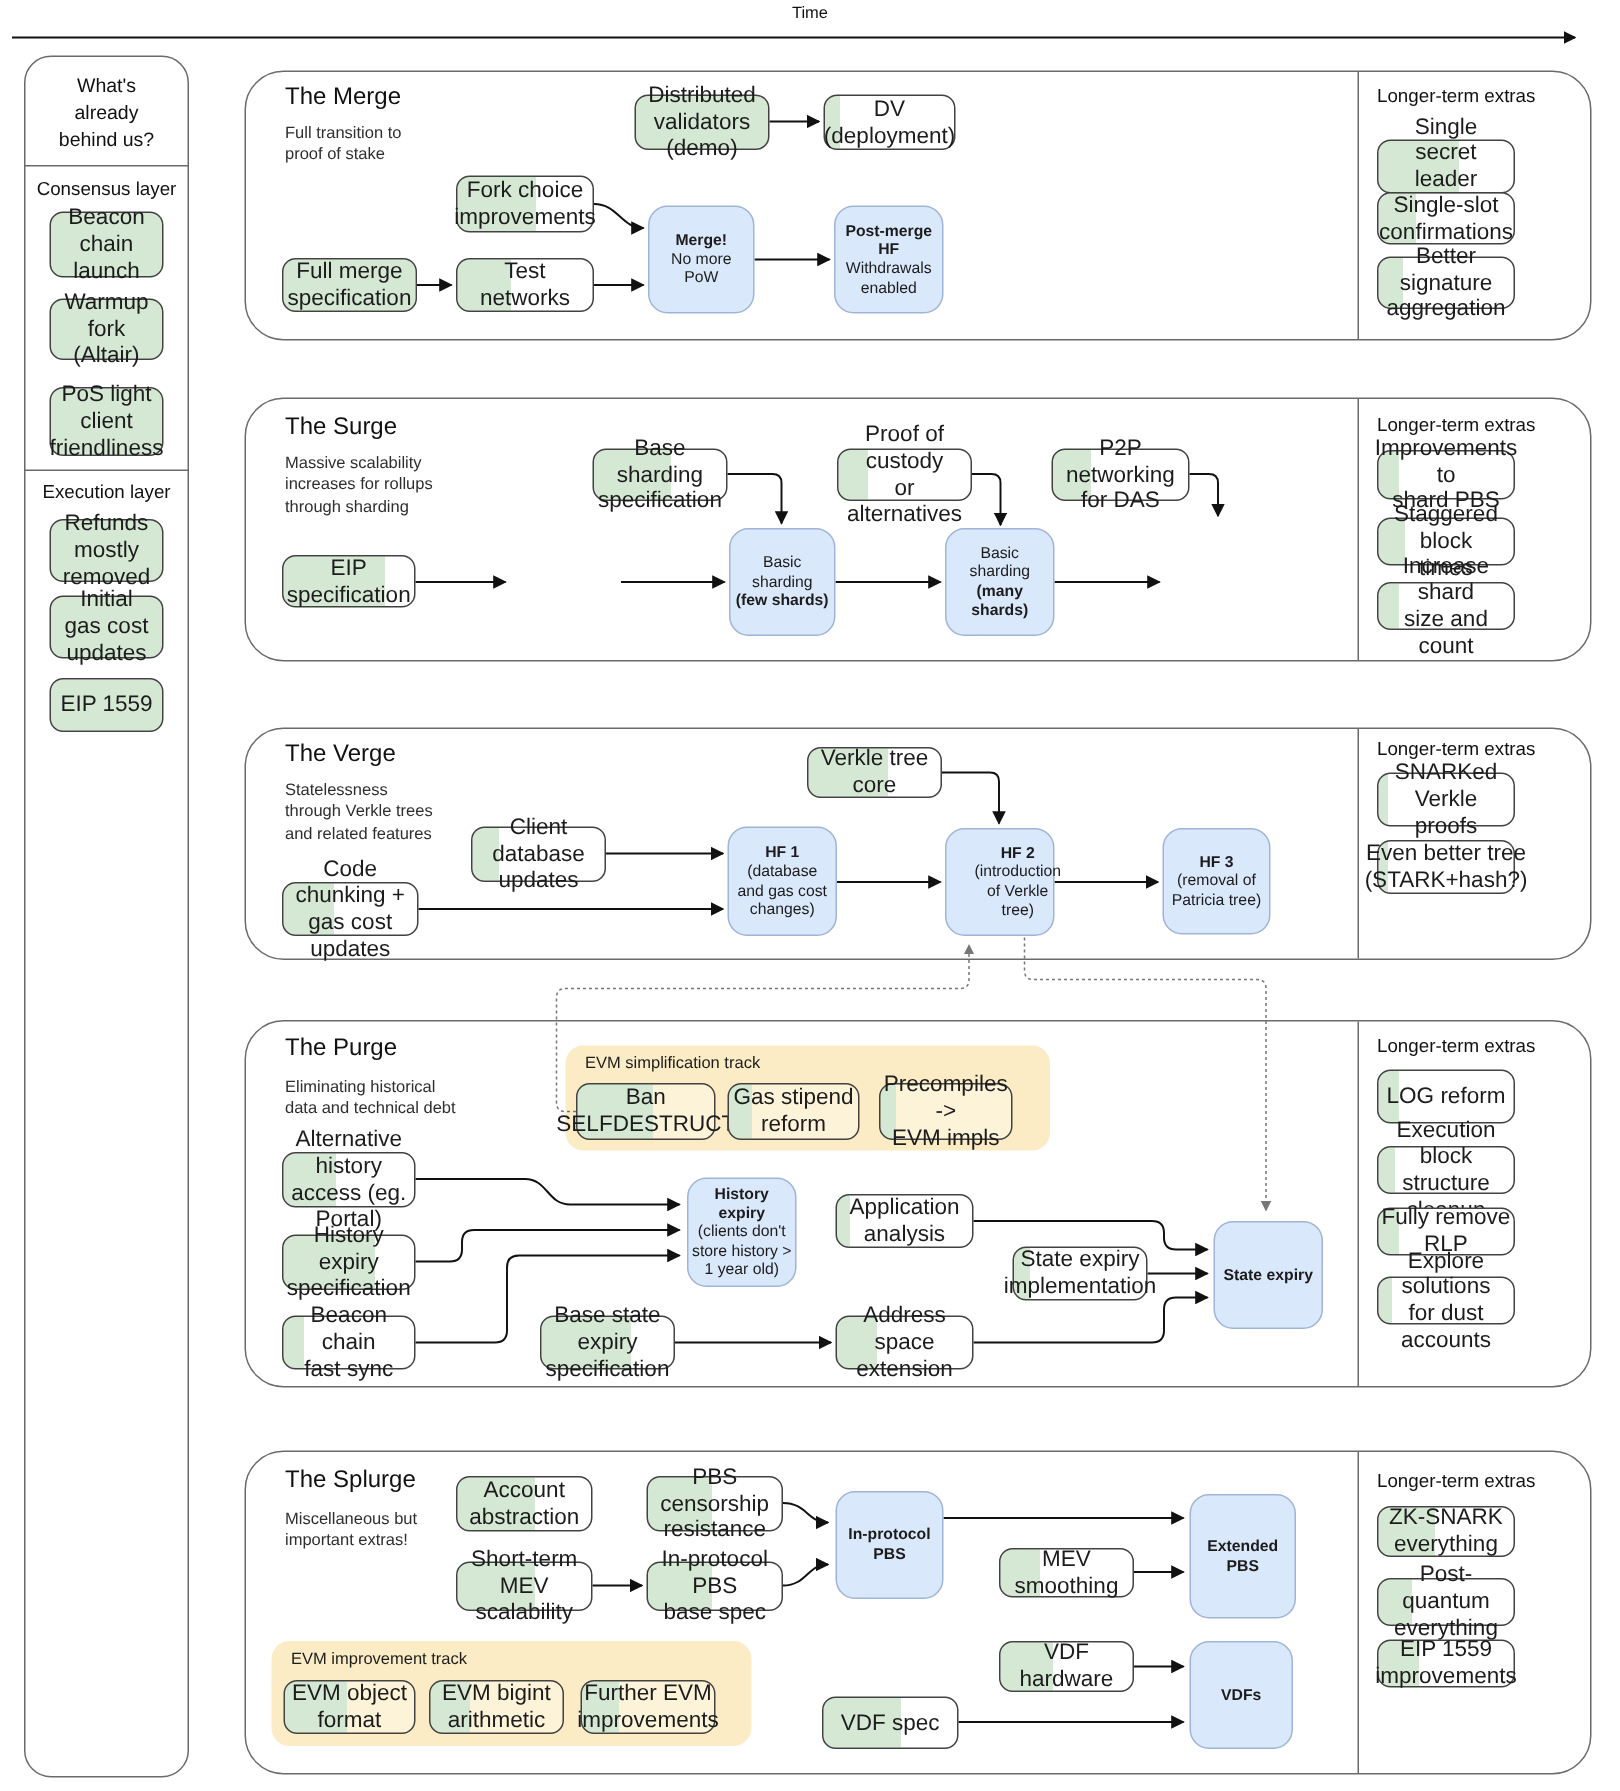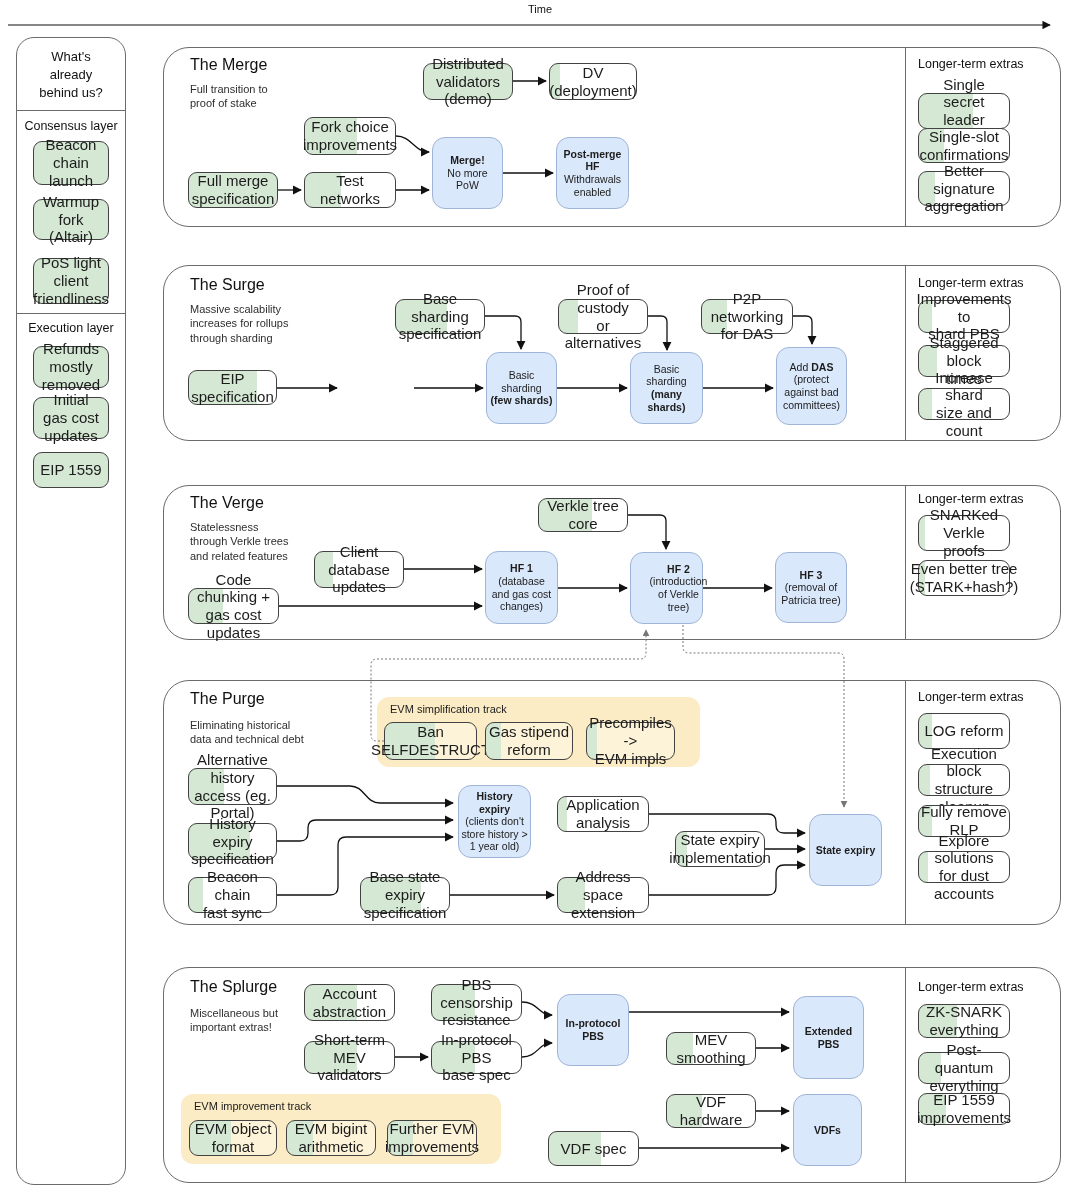--- a/index.html
+++ b/index.html
@@ -223,26 +223,20 @@
       <span class="wrap"><span>Basic
 sharding
 </span><b>(few shards)</b><span></span></span>
     </div>
   <div class="blue" style="left:630px;top:352px;width:73px;height:72px;">
       <span class="wrap"><span>Basic
 sharding
 </span><b>(many
 shards)</b><span></span></span>
     </div>
-  <div class="blue" style="left:776px;top:347px;width:71px;height:78px;">
-      <span class="wrap"><span>Add </span><b>DAS</b><span>
-(protect
-against bad
-committees)</span></span>
-    </div>
   <div class="task" style="left: 918px; top: 300px; width: 92px; height: 33px; background: linear-gradient(90deg, rgb(213, 232, 212) 15%, rgb(255, 255, 255) 15%);">
       <span>Improvements to
 shard PBS</span>
     </div>
   <div class="task" style="left: 918px; top: 345px; width: 92px; height: 32px; background: linear-gradient(90deg, rgb(213, 232, 212) 20%, rgb(255, 255, 255) 20%);">
       <span>Staggered block
 times</span>
     </div>
   <div class="task" style="left: 918px; top: 388px; width: 92px; height: 32px; background: linear-gradient(90deg, rgb(213, 232, 212) 15%, rgb(255, 255, 255) 15%);">
       <span>Increase shard
@@ -355,21 +349,21 @@
   <div class="task" style="left: 304px; top: 984px; width: 91px; height: 37px; background: linear-gradient(90deg, rgb(213, 232, 212) 58%, rgb(255, 255, 255) 58%);">
       <span>Account
 abstraction</span>
     </div>
   <div class="task" style="left: 431px; top: 984px; width: 91px; height: 37px; background: linear-gradient(90deg, rgb(213, 232, 212) 48%, rgb(255, 255, 255) 48%);">
       <span>PBS censorship
 resistance</span>
     </div>
   <div class="task" style="left: 304px; top: 1041px; width: 91px; height: 33px; background: linear-gradient(90deg, rgb(213, 232, 212) 58%, rgb(255, 255, 255) 58%);">
       <span>Short-term MEV
-validators</span>
+scalability</span>
     </div>
   <div class="task" style="left: 431px; top: 1041px; width: 91px; height: 33px; background: linear-gradient(90deg, rgb(213, 232, 212) 48%, rgb(255, 255, 255) 48%);">
       <span>In-protocol PBS
 base spec</span>
     </div>
   <div class="blue" style="left:557px;top:994px;width:72px;height:72px;">
       <span class="wrap"><span></span><b>In-protocol
 PBS</b><span></span></span>
     </div>
   <div class="blue" style="left:793px;top:996px;width:71px;height:83px;">

